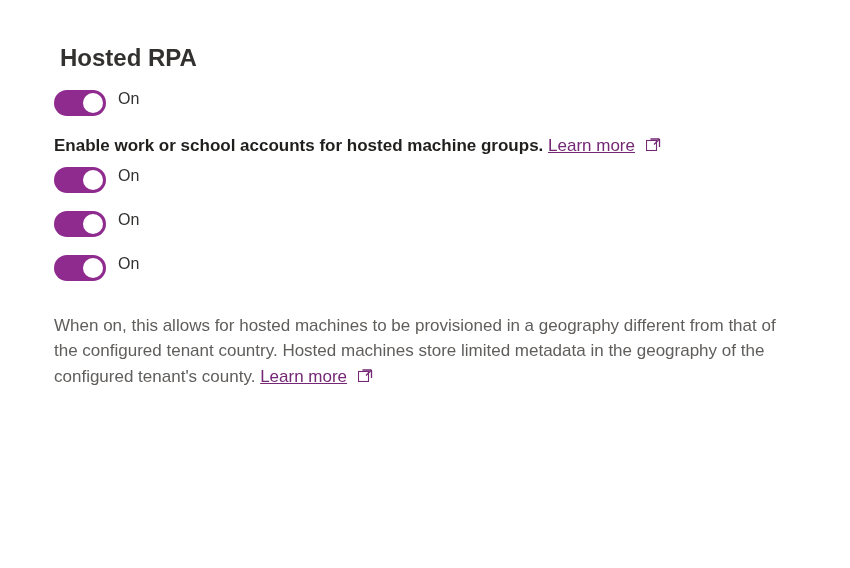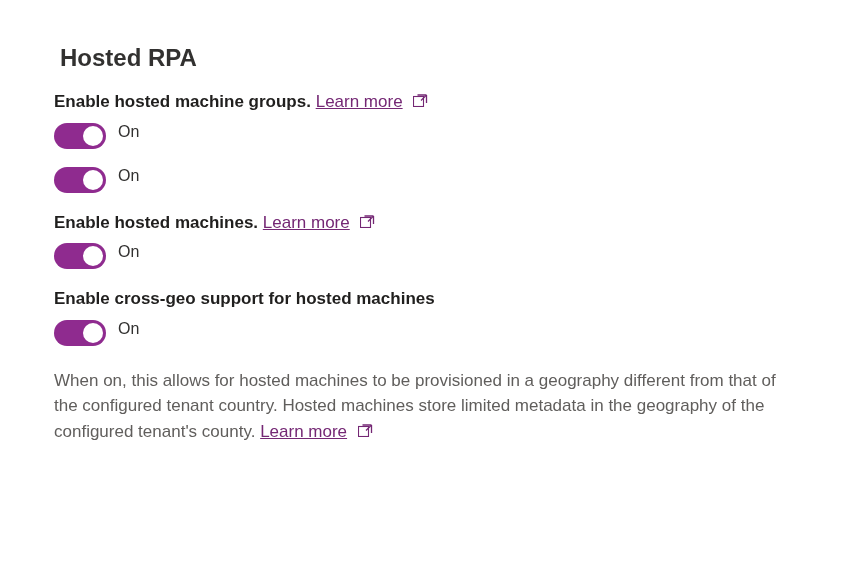--- a/index.html
+++ b/index.html
@@ -63,37 +63,46 @@
       border-radius: 50%;
     }
     .toggle-state {
       font-size: 16px;
       color: #323130;
     }
     .description {
       font-size: 17px;
       color: #605e5c;
       line-height: 1.5;
-      margin-top: 22px;
+      margin-top: 32px;
       max-width: 760px;
     }
     .description .learn-link {
       color: #742774;
       text-decoration: underline;
       cursor: pointer;
     }
   </style>
 </head>
 <body>
 
 <h2 class="section-title">Hosted RPA</h2>
 
 <div class="setting">
+  <div class="toggle-row">
+    <div class="toggle">
+      <div class="knob"></div>
+    </div>
+    <span class="toggle-state">On</span>
+  </div>
+</div>
+
+<div class="setting">
   <div class="setting-label-row">
-    <span>Enable hosted machine groups.</span>
+    <span>Enable work or school accounts for hosted machine groups.</span>
     <span class="learn-link">Learn more</span>
     <span class="ext-icon">
       <svg width="15" height="13" viewBox="0 0 15 13" fill="none" stroke="currentColor" stroke-width="1.1">
         <rect x="0.5" y="2.5" width="10" height="10"></rect>
         <path d="M4.5 1 H13.5 M13.5 1 V9" stroke-width="1.3"></path>
         <path d="M13 1.5 L8 6.5" stroke-width="1.3"></path>
       </svg>
     </span>
   </div>
   <div class="toggle-row">
@@ -107,43 +116,20 @@
 <div class="setting">
   <div class="toggle-row">
     <div class="toggle">
       <div class="knob"></div>
     </div>
     <span class="toggle-state">On</span>
   </div>
 </div>
 
 <div class="setting">
-  <div class="setting-label-row">
-    <span>Enable hosted machines.</span>
-    <span class="learn-link">Learn more</span>
-    <span class="ext-icon">
-      <svg width="15" height="13" viewBox="0 0 15 13" fill="none" stroke="currentColor" stroke-width="1.1">
-        <rect x="0.5" y="2.5" width="10" height="10"></rect>
-        <path d="M4.5 1 H13.5 M13.5 1 V9" stroke-width="1.3"></path>
-        <path d="M13 1.5 L8 6.5" stroke-width="1.3"></path>
-      </svg>
-    </span>
-  </div>
-  <div class="toggle-row">
-    <div class="toggle">
-      <div class="knob"></div>
-    </div>
-    <span class="toggle-state">On</span>
-  </div>
-</div>
-
-<div class="setting">
-  <div class="setting-label-row">
-    <span>Enable cross-geo support for hosted machines</span>
-  </div>
   <div class="toggle-row">
     <div class="toggle">
       <div class="knob"></div>
     </div>
     <span class="toggle-state">On</span>
   </div>
 </div>
 
 <p class="description">
   <span>When on, this allows for hosted machines to be provisioned in a geography different from that of the configured tenant country. Hosted machines store limited metadata in the geography of the configured tenant's county.</span>

